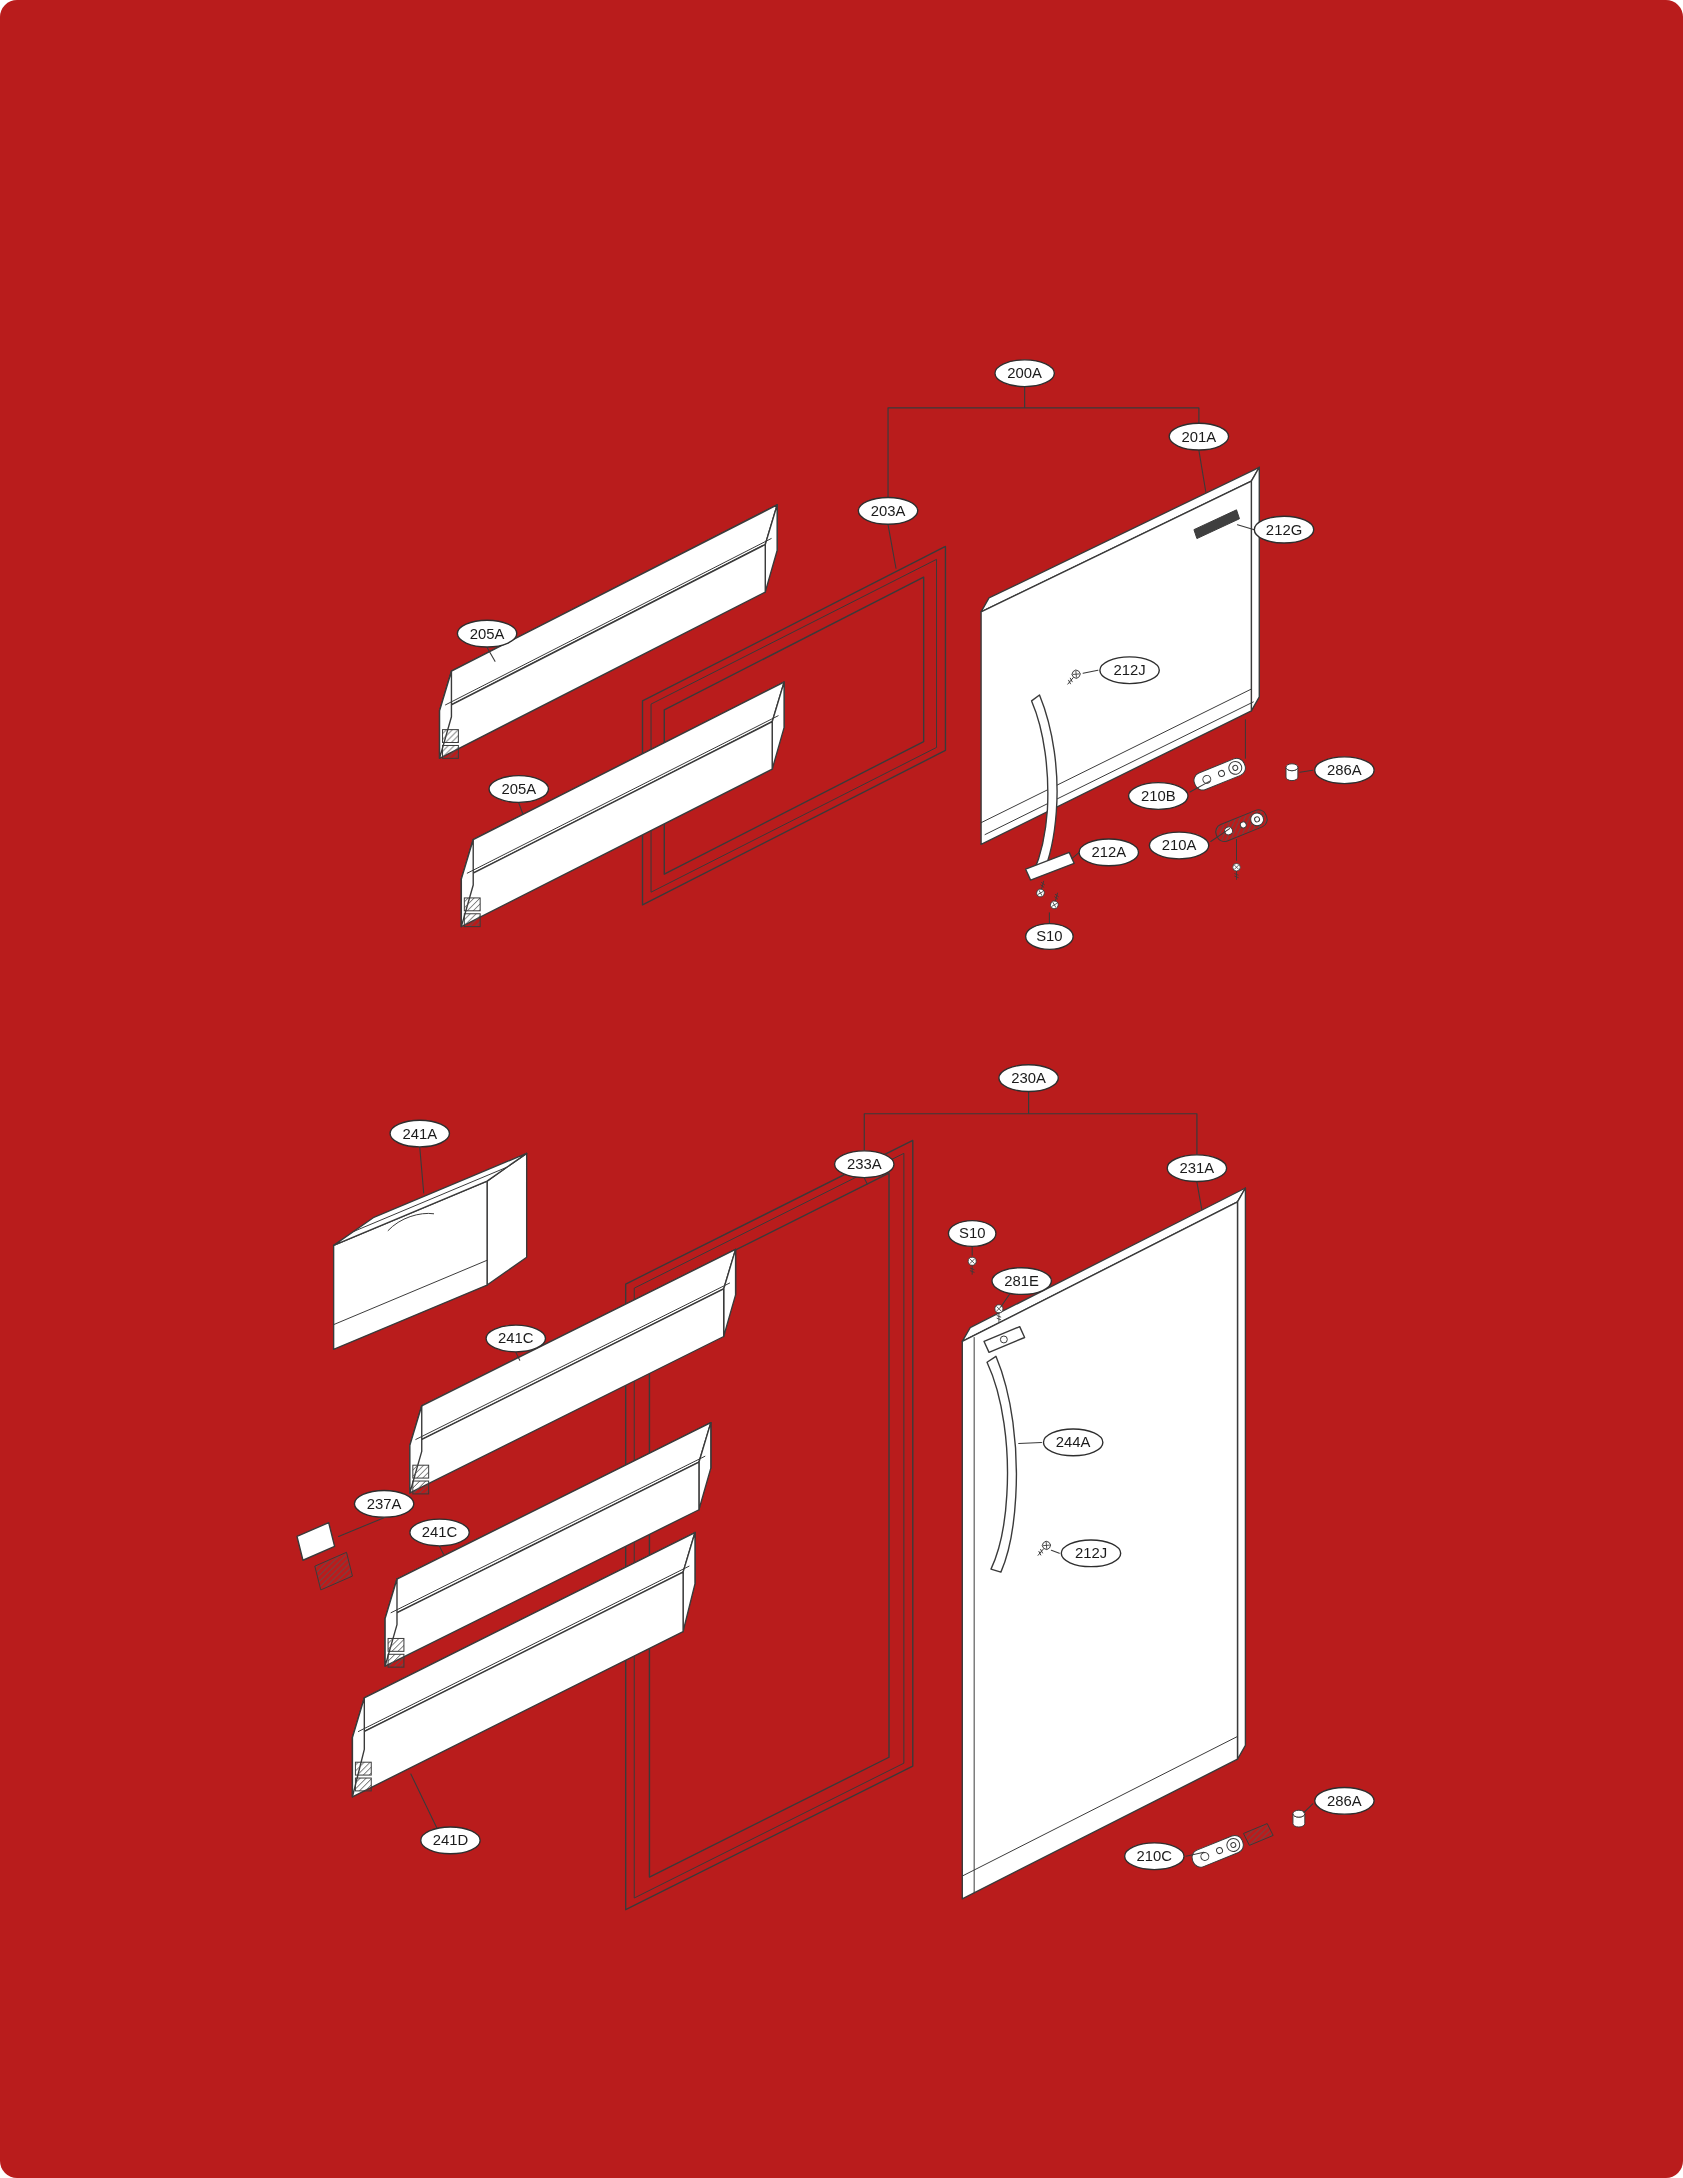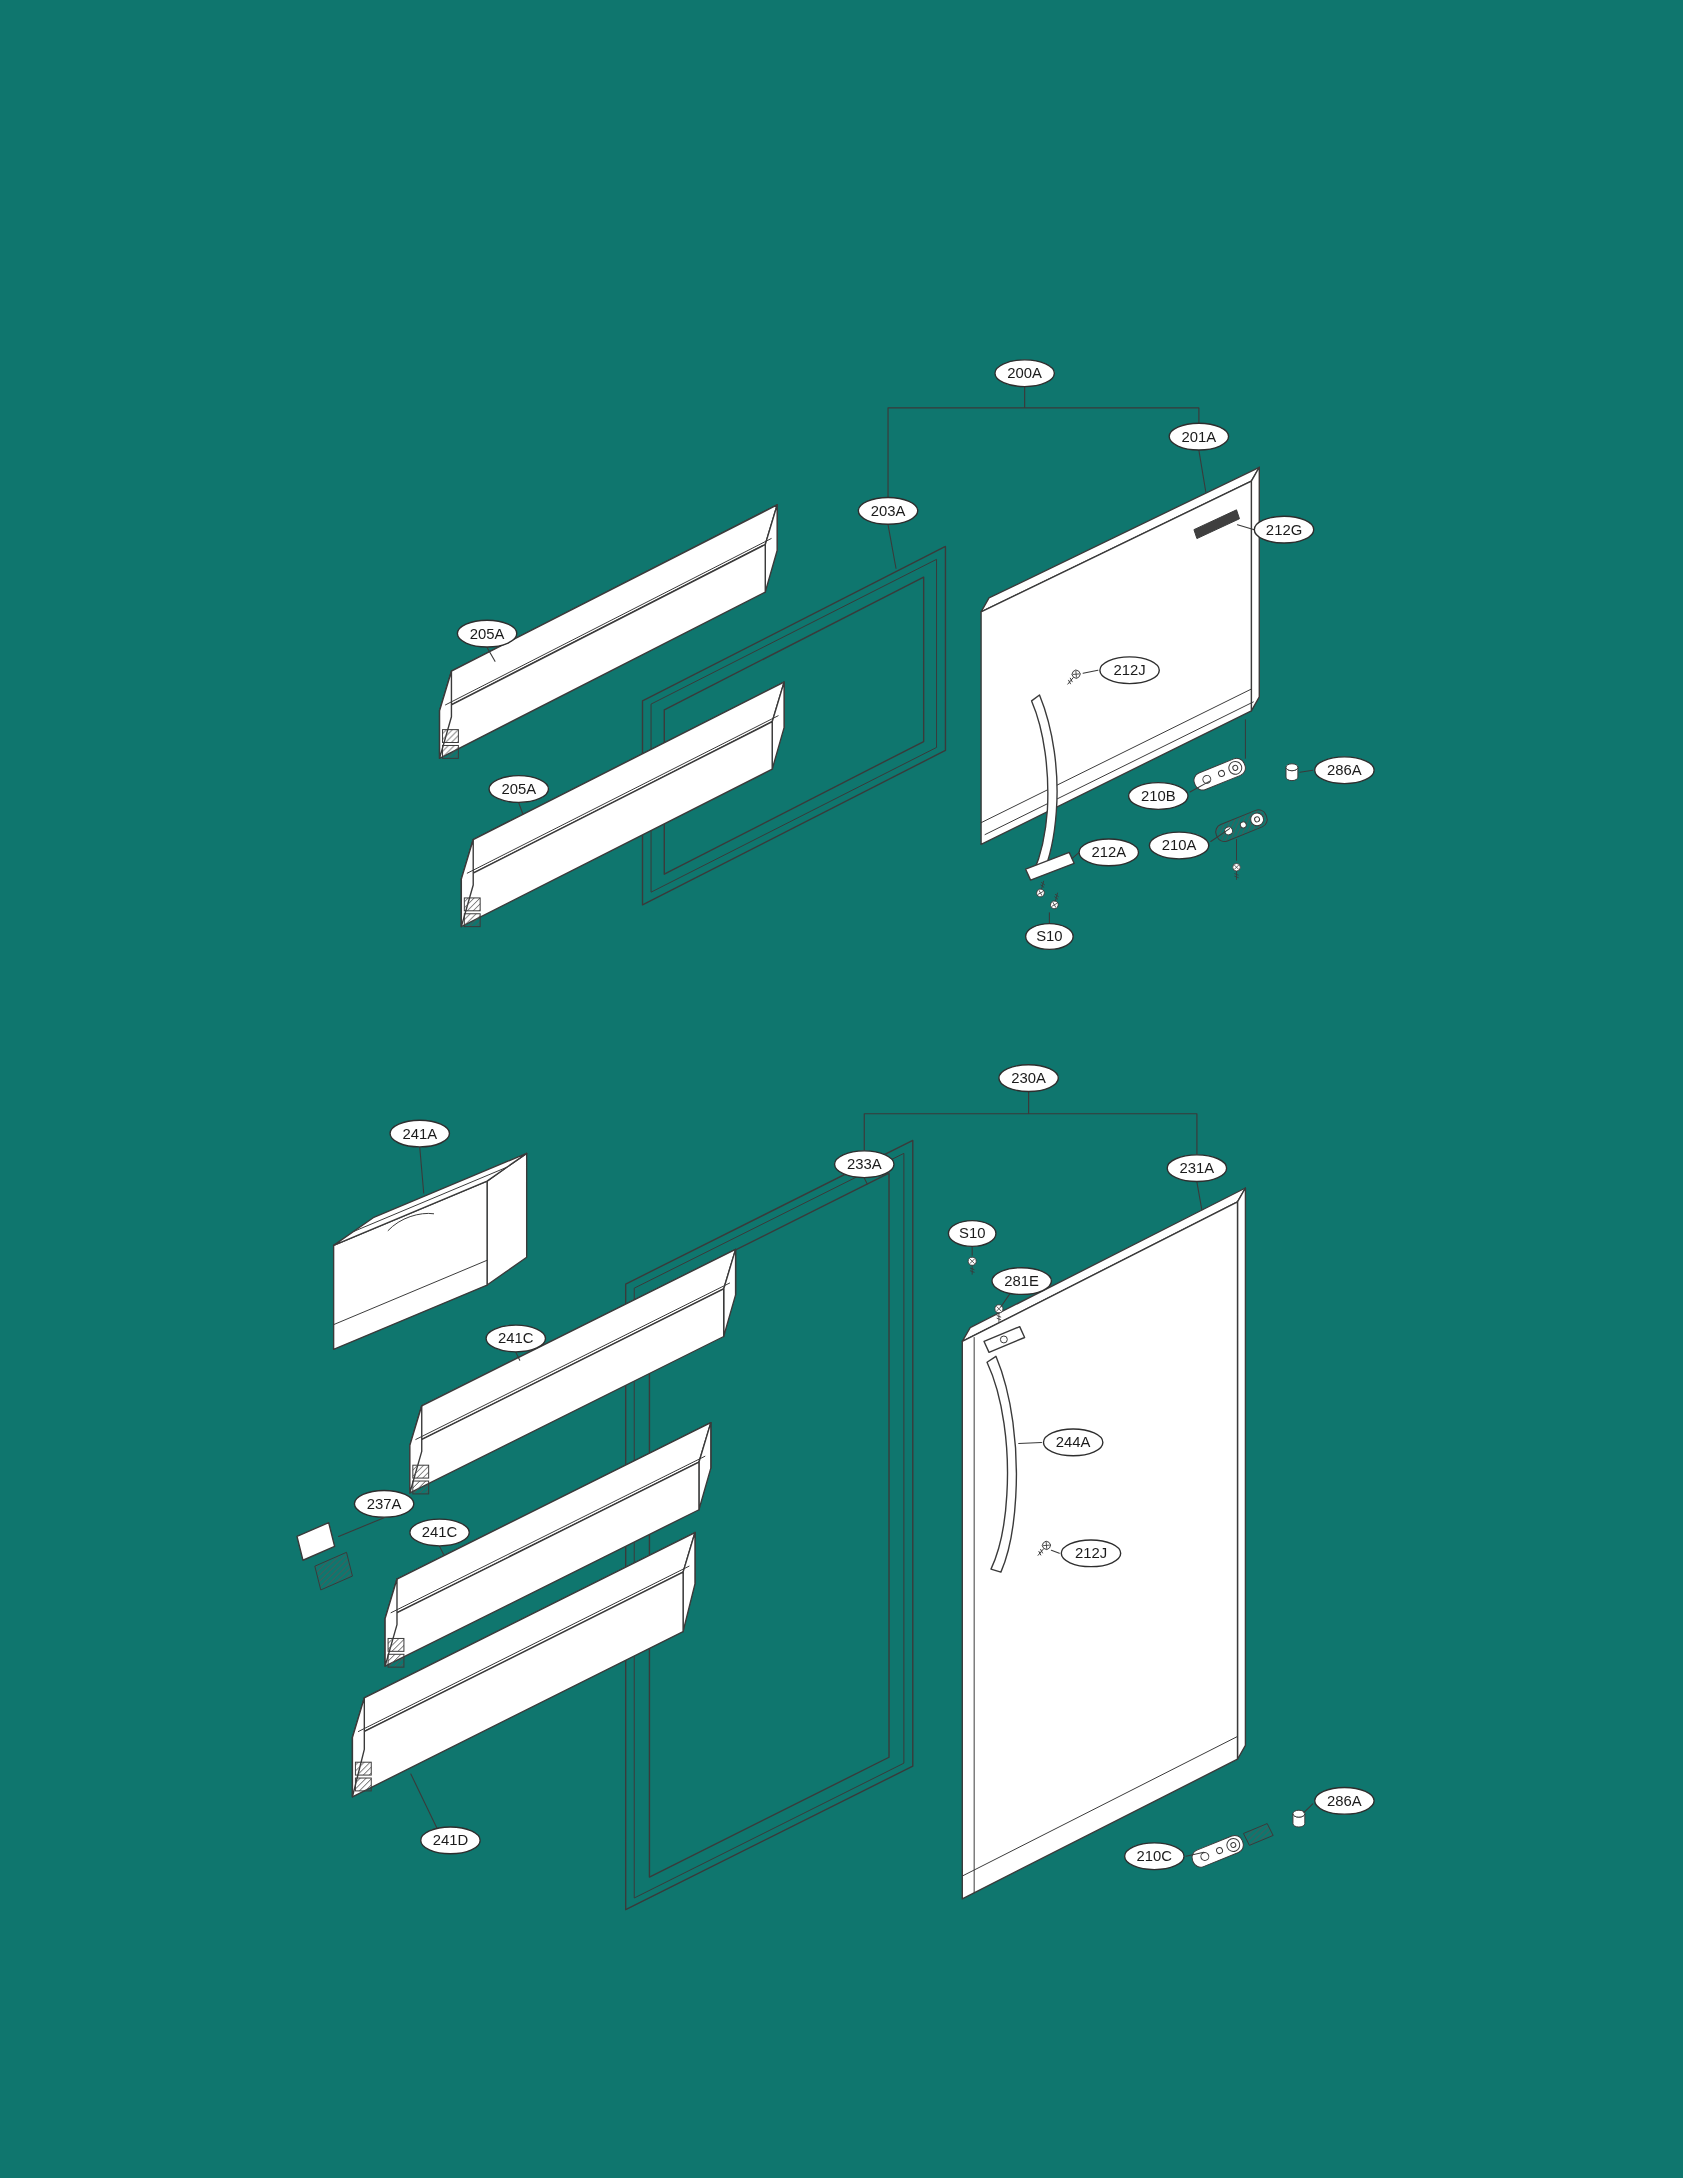--- a/index.html
+++ b/index.html
@@ -1,17 +1,17 @@
 <!DOCTYPE html>
 <html><head>
 <meta charset="utf-8">
 <style>
   html,body{margin:0;padding:0;background:#ffffff;}
-  .page{position:relative;width:1683px;height:2178px;background:#0f766e;overflow:hidden;
-        font-family:"Liberation Sans","DejaVu Sans",sans-serif;}
+  .page{position:relative;width:1683px;height:2178px;background:#b91c1c;overflow:hidden;
+        font-family:"Liberation Sans","DejaVu Sans",sans-serif;border-radius:17px;}
   svg{position:absolute;left:0;top:0;}
   .ln{fill:none;stroke:#3a3a3a;stroke-width:1.4;stroke-linejoin:round;stroke-linecap:round;}
   .thin{fill:none;stroke:#3a3a3a;stroke-width:1;stroke-linejoin:round;stroke-linecap:round;}
   .fw{fill:#ffffff;stroke:#3a3a3a;stroke-width:1.4;stroke-linejoin:round;}
   .fwt{fill:#ffffff;stroke:#3a3a3a;stroke-width:1;stroke-linejoin:round;}
   .dark{fill:#3f3f3f;stroke:#3a3a3a;stroke-width:1;}
   .hatchf{fill:url(#hatch);stroke:#3a3a3a;stroke-width:1;}
   .leader{fill:none;stroke:#3a3a3a;stroke-width:1.1;stroke-linecap:round;}
   .bracket{fill:none;stroke:#3a3a3a;stroke-width:1.2;stroke-linecap:round;}
   .co{fill:#ffffff;stroke:#2e2e2e;stroke-width:1.4;}

